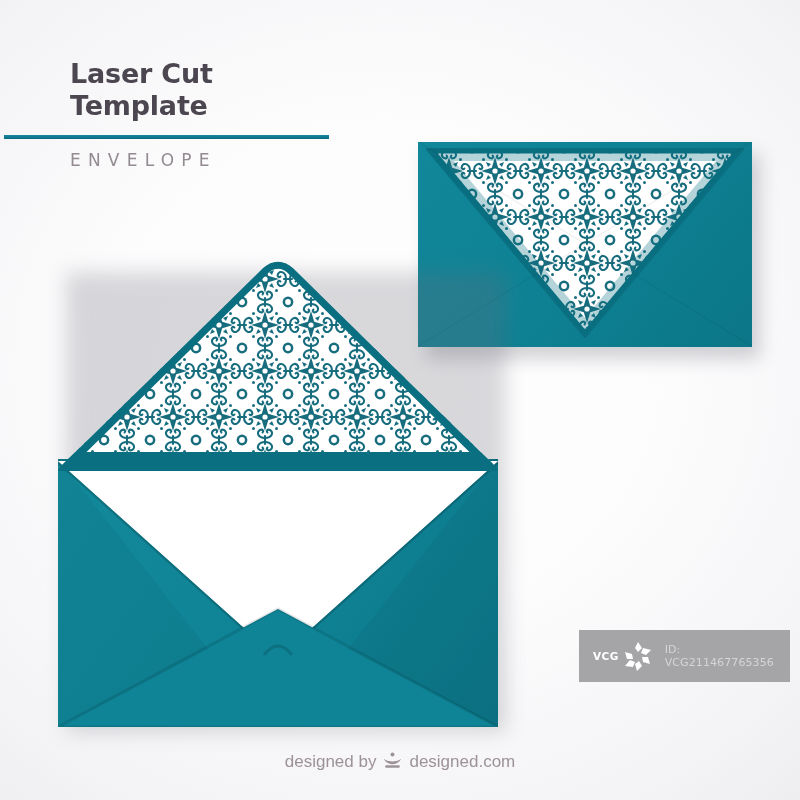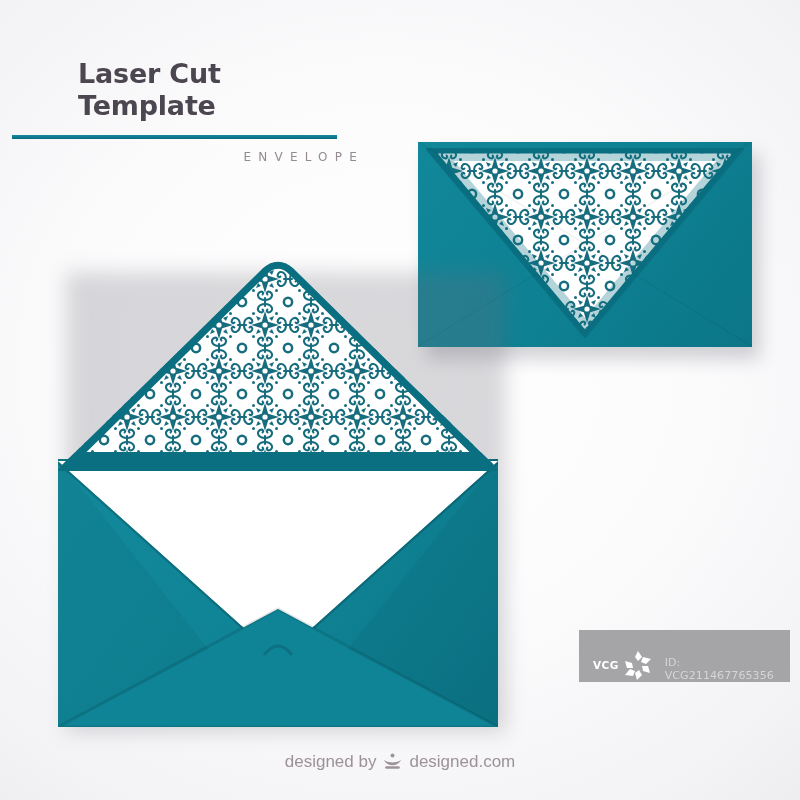--- a/index.html
+++ b/index.html
@@ -9,37 +9,36 @@
     font-family:"Liberation Sans", sans-serif;
     background:#ffffff;
   }
   #stage{
     position:relative;width:800px;height:800px;overflow:hidden;
     background:
       radial-gradient(ellipse 105% 95% at 48% 46%, #ffffff 0%, #fcfcfd 34%, #f4f4f6 62%, #eaeaec 84%, #e4e4e7 100%);
   }
 
   
-  #header{position:absolute;left:12px;top:58px;width:340px;}
+  #header{position:absolute;left:4px;top:58px;width:340px;}
   #title{
     margin:0;padding:0 0 0 66px;
     font-size:27px;font-weight:bold;letter-spacing:-0.2px;
     color:#4b4650;line-height:1.2;
     font-family:"DejaVu Sans", sans-serif;
   }
   #rule{
     margin-top:12px;height:4px;width:325px;
     background:linear-gradient(to bottom,#1b87a0 0%,#0d7b92 50%,#0a6a7e 100%);
   }
   #subtitle{
     padding:0 0 0 66px;margin-top:11px;width:259px;
-    text-align:right;
-    font-size:12px;letter-spacing:7.2px;color:#948b92;
-    font-family:"DejaVu Sans", sans-serif;
-    margin-left:27px;
+    text-align:left;
+    font-size:17px;letter-spacing:7.2px;color:#948b92;
+    font-family:"DejaVu Sans", sans-serif;
   }
 
   
   .env{position:absolute;}
   .shadowA{
     position:absolute;filter:blur(9px);opacity:.30;
     background:#6d6a76;border-radius:4px;
   }
 
   
@@ -79,36 +78,36 @@
     position:absolute;left:0;top:203px;width:440px;height:268px;
   }
   
   #env-open .topflap{
     position:absolute;left:0;top:0;width:440px;height:215px;
   }
 
   
   #vcg{
     position:absolute;left:579px;top:630px;width:211px;height:52px;
-    background:#a5a5a8;display:flex;align-items:flex-end;
+    background:#a5a5a8;display:flex;align-items:center;
   }
   #vcg .vcgmark{display:flex;align-items:center;padding-left:14px;}
   #vcg .vcgtext{
     font-size:10.5px;font-weight:bold;color:#ffffff;letter-spacing:.4px;
     font-family:"DejaVu Sans", sans-serif;
   }
   #vcg .vcgid{
     margin-left:10px;font-size:11px;color:#d5d5d7;letter-spacing:.1px;
     font-family:"DejaVu Sans", sans-serif;
   }
 
   
   #credit{
     position:absolute;left:0;top:752px;width:800px;
-    display:flex;align-items:center;justify-content:center;gap:6px;
+    display:flex;justify-content:center;gap:6px;
     color:#9c9298;font-size:17px;
     font-family:"Liberation Sans", sans-serif;
   }
   #credit .crown{display:block;}
 </style>
 </head>
 <body>
 
 <div id="stage">
 

